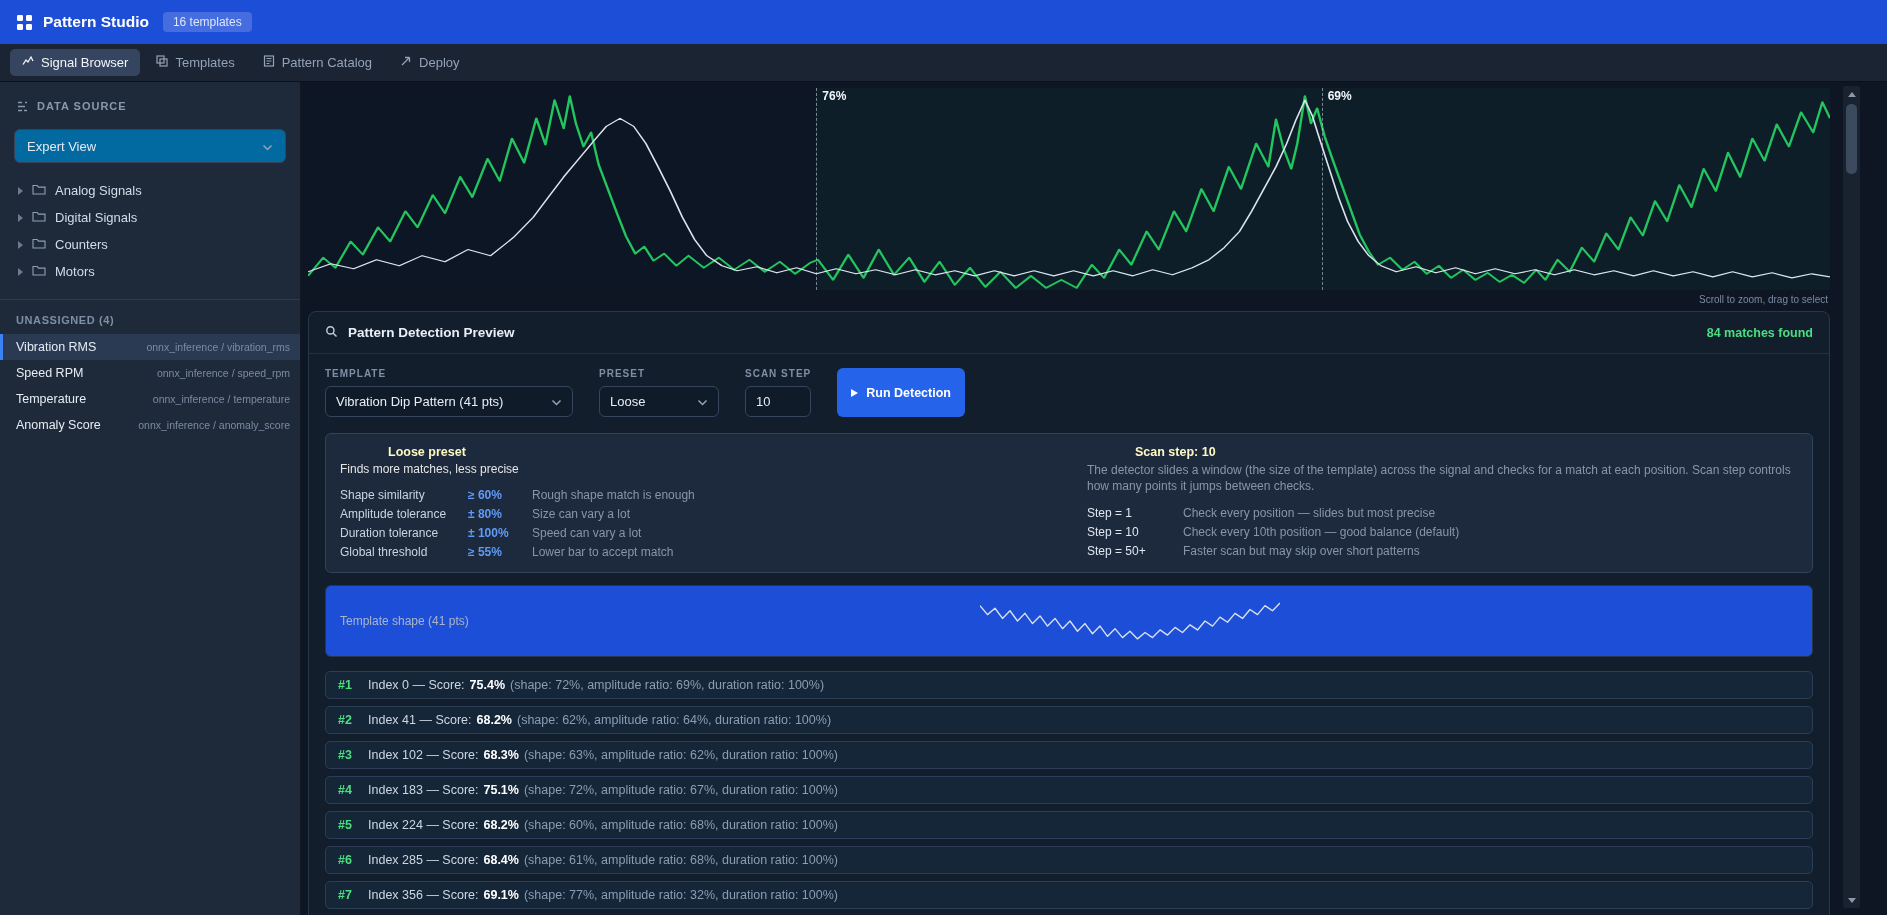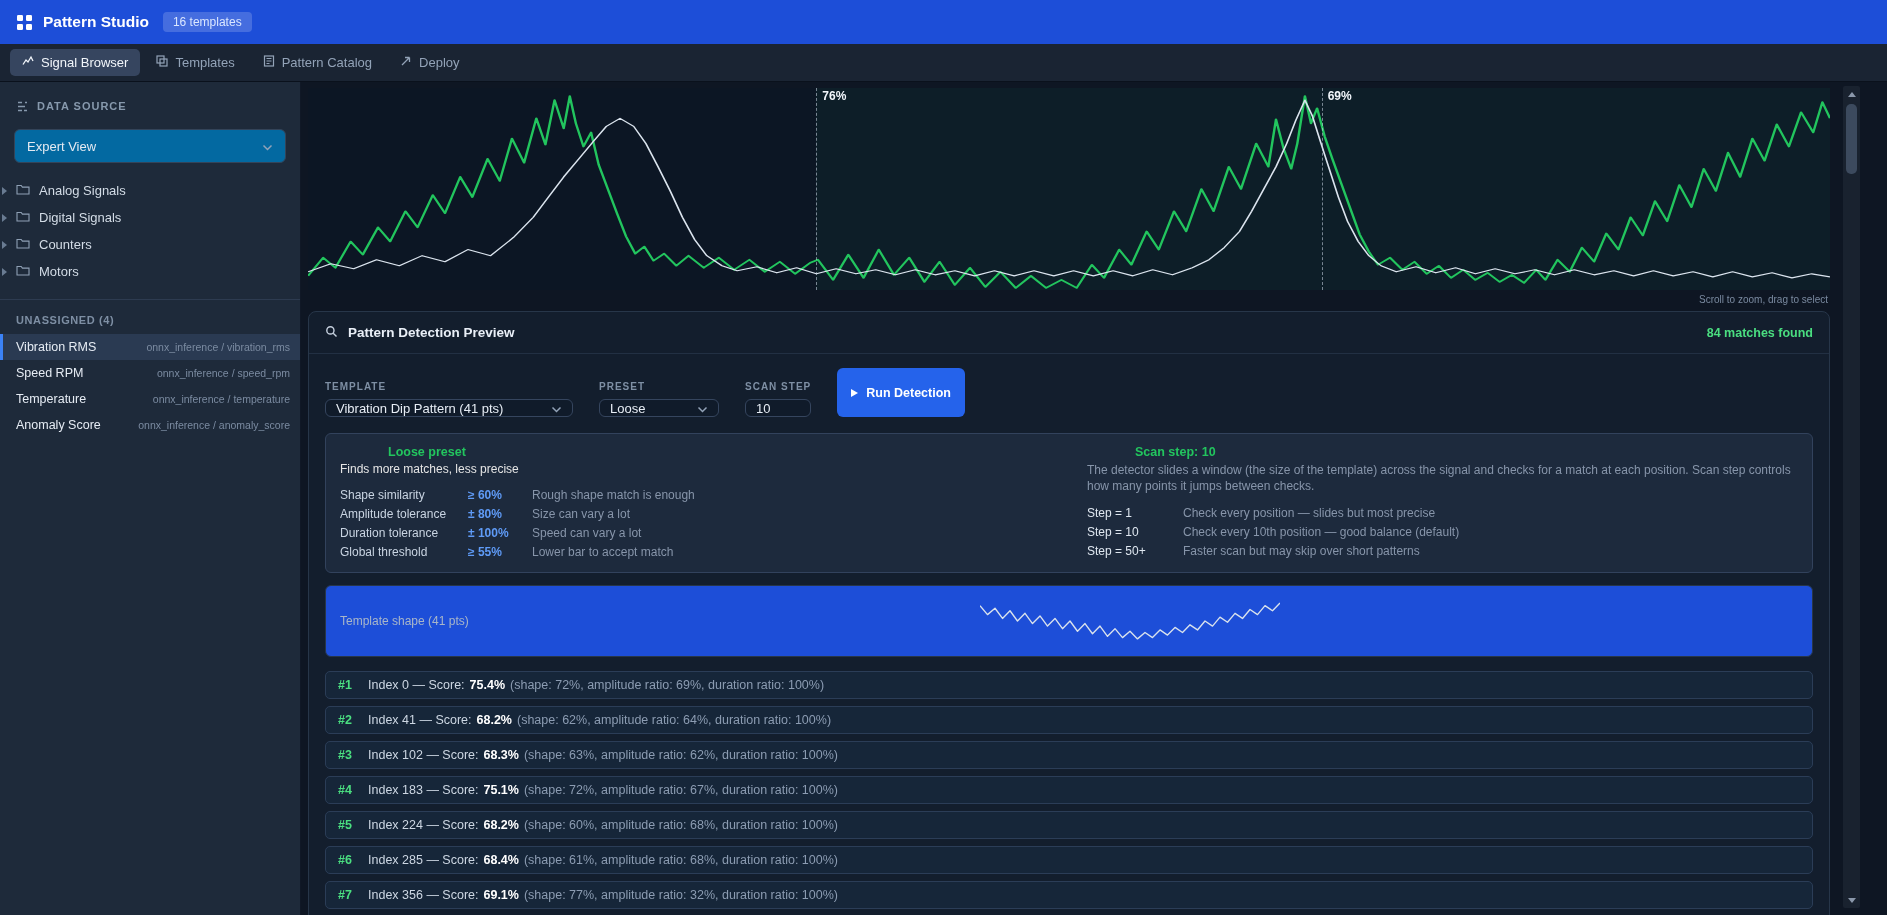--- a/index.html
+++ b/index.html
@@ -26,21 +26,21 @@
   .sidebar { width:301px; flex:none; background:#1e2a3a; border-right:1px solid #101826; }
   .main { flex:1; padding:6px 0 0 7px; position:relative; }
 
   
   .ds-header { display:flex; align-items:flex-start; gap:8px; padding:18px 16px 14px;
     color:#8799ad; font-size:11px; font-weight:bold; letter-spacing:1px; }
   .select { margin:0 14px; height:34px; background:#0369a1; border:1px solid #344459;
     border-radius:6px; display:flex; align-items:center; justify-content:space-between;
     padding:0 12px; color:#e4eaf2; font-size:13px; cursor:pointer; }
   .tree { margin-top:14px; }
-  .tree-item { display:flex; align-items:center; gap:9px; padding:6px 2px; font-size:13px;
+  .tree-item { display:flex; align-items:center; gap:9px; padding:6px 18px; font-size:13px;
     color:#d3dce6; cursor:pointer; }
   .caret { width:0; height:0; border-left:5px solid #697b92; border-top:4px solid transparent;
     border-bottom:4px solid transparent; }
   .tree-item svg, .ds-header svg { flex:none; }
   .divider { height:1px; background:#2d3b50; margin-top:14px; }
   .unassigned { padding:14px 16px 8px; font-size:11px; font-weight:bold; color:#7e8fa4;
     letter-spacing:.6px; }
   .signal-row { height:26px; display:flex; align-items:center; justify-content:space-between;
     padding:0 10px 0 16px; font-size:12.5px; color:#e6ecf4; position:relative; cursor:pointer; }
   .signal-row .path { font-size:10.5px; color:#7b8ba1; }
@@ -62,35 +62,35 @@
   
   .panel { width:1522px; background:#131e2d; border:1px solid #273649; border-radius:8px; }
   .panel-header { height:42px; display:flex; align-items:center; gap:10px; padding:0 16px;
     border-bottom:1px solid #223043; }
   .panel-title { font-size:13.5px; font-weight:bold; color:#e9eff7; }
   .matches-found { margin-left:auto; font-size:12.5px; font-weight:bold; color:#4ade80; }
 
   .form-row { display:flex; align-items:flex-end; gap:26px; padding:14px 16px 4px; }
   .field-label { font-size:10px; font-weight:bold; color:#7e8fa4; letter-spacing:1px;
     margin-bottom:7px; }
-  .control { height:18px; background:#101b2a; border:1px solid #35455e; border-radius:6px;
+  .control { height:31px; background:#101b2a; border:1px solid #35455e; border-radius:6px;
     display:flex; align-items:center; justify-content:space-between; padding:0 10px;
     color:#e7edf5; font-size:13px; cursor:pointer; }
   .control.template { width:248px; }
   .control.preset { width:120px; }
   input.control { width:66px; cursor:text; display:block; }
   .run-btn { height:49px; background:#2563eb; border:none; border-radius:6px; color:#fff;
     font-size:12.5px; font-weight:bold; display:flex; align-items:center; gap:8px;
     padding:0 14px; cursor:pointer; font-family:"Liberation Sans", sans-serif; }
   .play-tri { width:0; height:0; border-left:7px solid #fff; border-top:4.5px solid transparent;
     border-bottom:4.5px solid transparent; }
 
   .info-box { margin:12px 16px; background:#1d2a3d; border:1px solid #32425c; border-radius:6px;
     padding:11px 14px; display:grid; grid-template-columns:1fr 1fr; column-gap:36px; }
-  .info-title { font-size:12.5px; font-weight:bold; color:#22c55e; margin-bottom:3px;padding-left:48px; }
+  .info-title { font-size:12.5px; font-weight:bold; color:#fef9c3; margin-bottom:3px;padding-left:48px; }
   .info-sub { font-size:12px; color:#e5e5e5; margin-bottom:9px; }
   .preset-row { display:grid; grid-template-columns:128px 64px auto; font-size:12px; padding:2.5px 0; }
   .preset-row .lbl { color:#c9d4e2; }
   .preset-row .val { color:#5f9bf7; font-weight:bold; }
   .preset-row .desc { color:#8795aa; }
   .scan-desc { font-size:12px; color:#8795aa; line-height:1.35; margin-bottom:9px; }
   .scan-row { display:grid; grid-template-columns:96px auto; font-size:12px; padding:2.5px 0; }
   .scan-row .lbl { color:#dfe7f0; }
   .scan-row .desc { color:#8795aa; }
 

